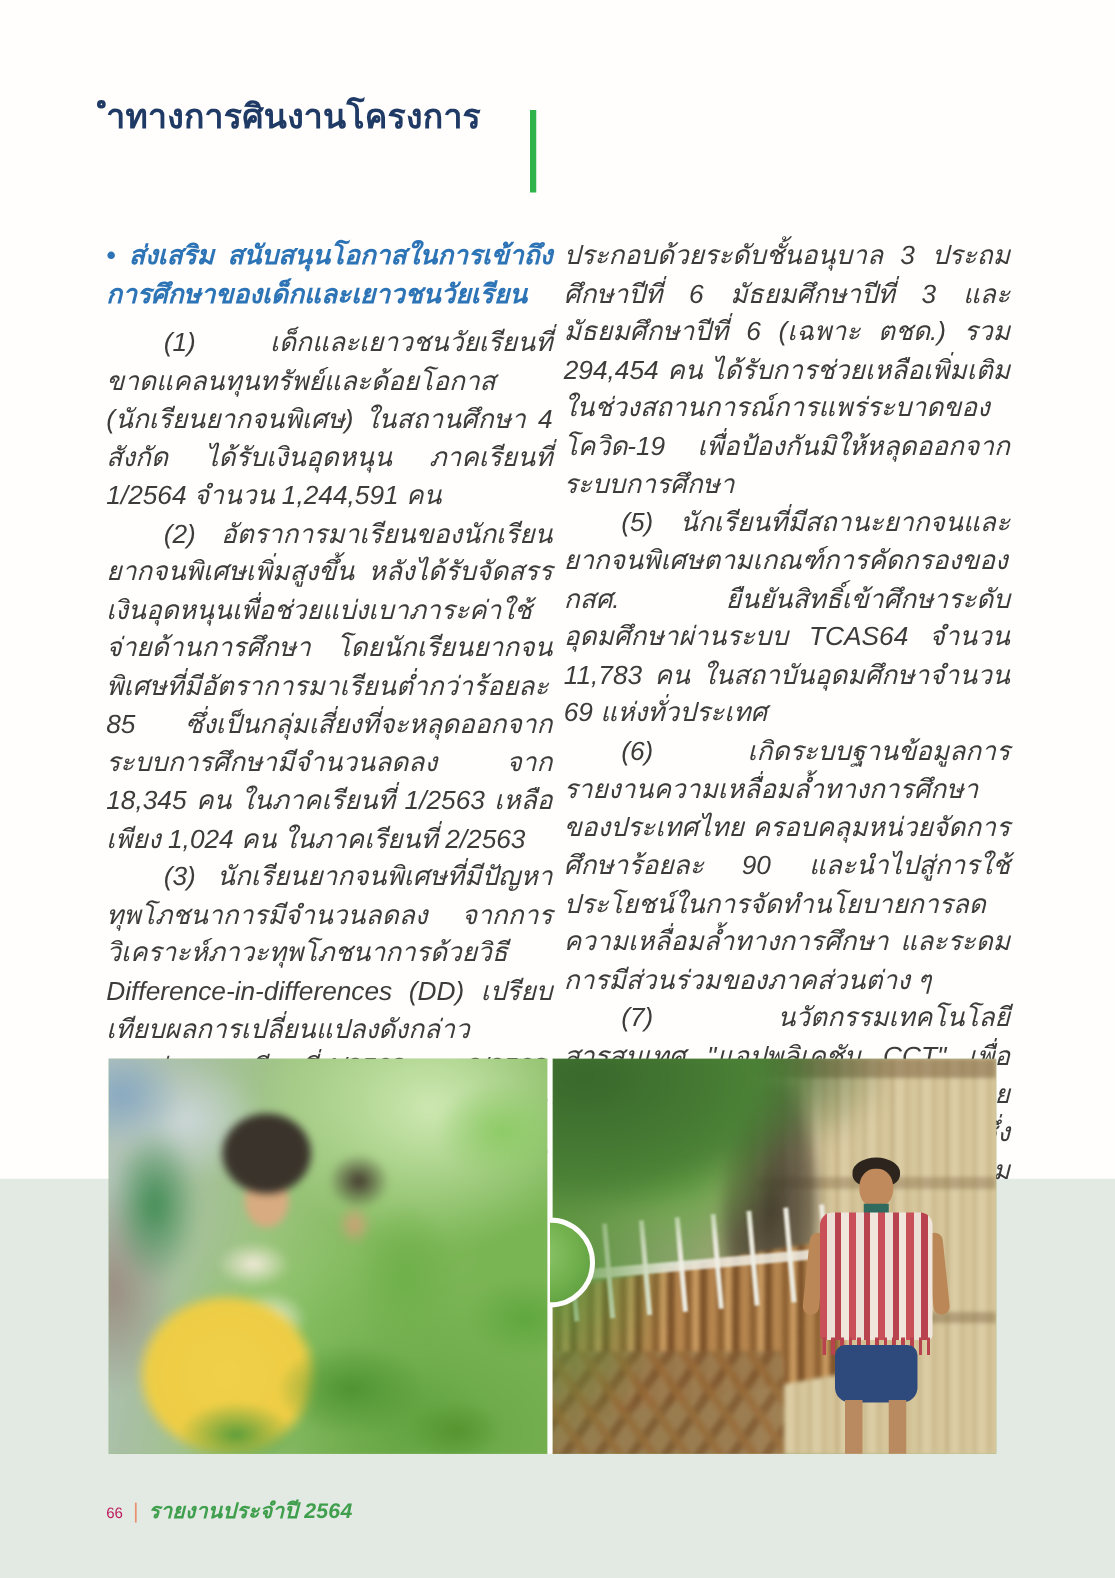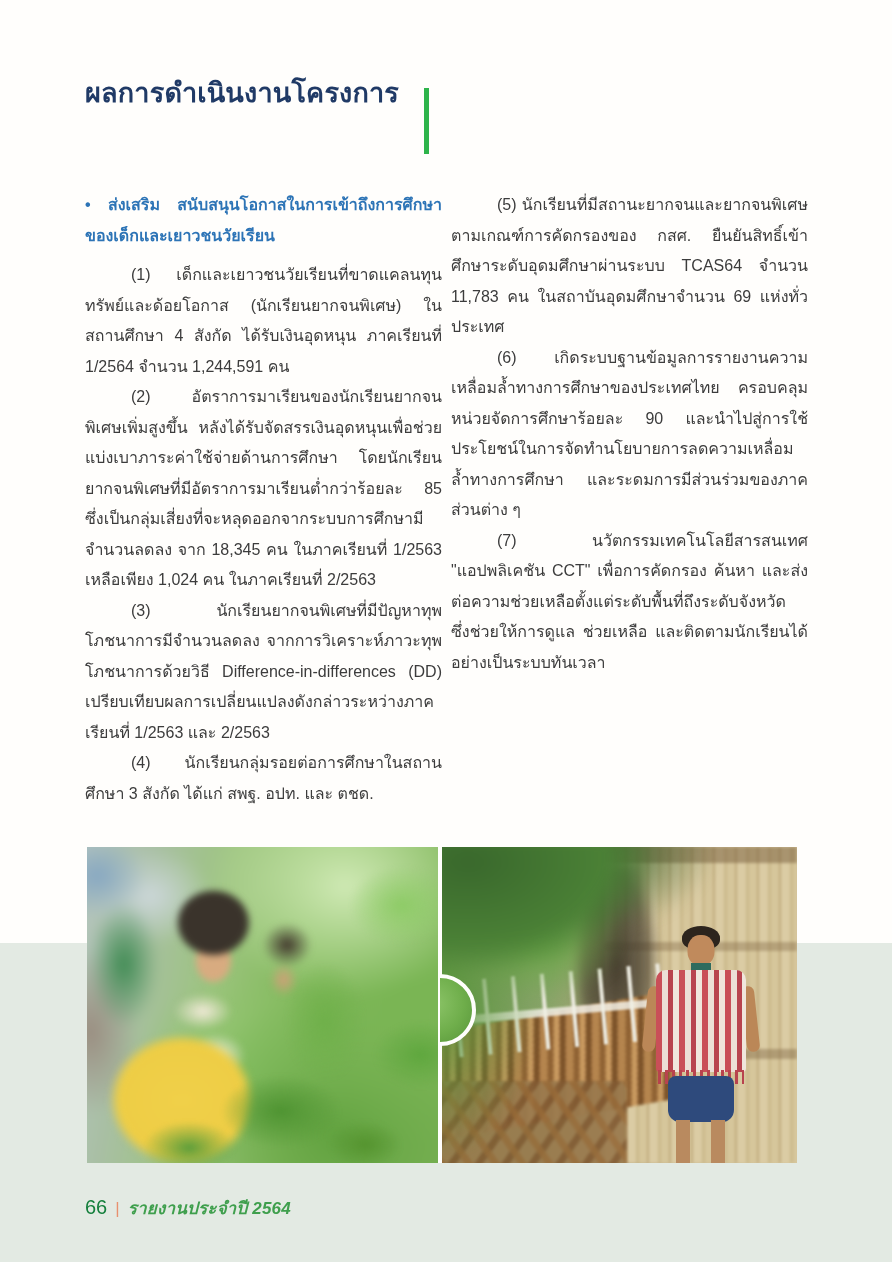--- a/index.html
+++ b/index.html
@@ -24,22 +24,23 @@
     letter-spacing:0.2px;
   }
   .accent-bar {
     position:absolute; left:424px; top:88px; width:5px; height:66px;
     background:#2eb44b;
   }
 
   
   .col {
     position:absolute; top:190px; width:357px;
-    color:#3c3c3c; font-size:16px; line-height:30.5px;
+    color:#3c3c3c; font-size:21px; line-height:30.5px;
     text-align:justify;
+    font-style:italic;
   }
   .col-left  { left:85px;  }
   .col-right { left:451px; }
 
   .section-heading {
     color:#2d74b6; font-weight:bold; margin-bottom:9px; text-align:justify;
   }
   .para { text-indent:46px; }
   .para.no-indent { text-indent:0; }
 
@@ -138,45 +139,46 @@
     border:4px solid #fffefc;
     background:radial-gradient(circle at 40% 40%, #8cc468 0%, #6fae4b 55%, #579539 100%);
   }
 
   
   .footer {
     position:absolute; left:85px; top:1194px;
     display:flex; align-items:baseline; gap:8px;
     font-size:17px;
   }
-  .footer .page-num { color:#15803d; font-size:20px; }
+  .footer .page-num { color:#be185d; font-size:12px; }
   .footer .sep      { color:#e8906f; font-size:17px; }
   .footer .report   { color:#3f9f4d; font-weight:bold; letter-spacing:.2px;font-style:italic; }
 </style>
 </head>
 <body>
 
 <div class="page">
 
   <div class="mint-band"></div>
 
   <div class="title-block">
-    <div>ผลการดำเนินงานโครงการ</div>
+    <div>ำทางการศินงานโครงการ</div>
   </div>
   <div class="accent-bar"></div>
 
   <div class="col col-left">
     <div class="section-heading">• ส่งเสริม สนับสนุนโอกาสในการเข้าถึงการศึกษาของเด็กและเยาวชนวัยเรียน</div>
     <p class="para">(1) เด็กและเยาวชนวัยเรียนที่ขาดแคลนทุนทรัพย์และด้อยโอกาส (นักเรียนยากจนพิเศษ) ในสถานศึกษา 4 สังกัด ได้รับเงินอุดหนุน ภาคเรียนที่ 1/2564 จำนวน 1,244,591 คน</p>
     <p class="para">(2) อัตราการมาเรียนของนักเรียนยากจนพิเศษเพิ่มสูงขึ้น หลังได้รับจัดสรรเงินอุดหนุนเพื่อช่วยแบ่งเบาภาระค่าใช้จ่ายด้านการศึกษา โดยนักเรียนยากจนพิเศษที่มีอัตราการมาเรียนต่ำกว่าร้อยละ 85 ซึ่งเป็นกลุ่มเสี่ยงที่จะหลุดออกจากระบบการศึกษามีจำนวนลดลง จาก 18,345 คน ในภาคเรียนที่ 1/2563 เหลือเพียง 1,024 คน ในภาคเรียนที่ 2/2563</p>
     <p class="para">(3) นักเรียนยากจนพิเศษที่มีปัญหาทุพโภชนาการมีจำนวนลดลง จากการวิเคราะห์ภาวะทุพโภชนาการด้วยวิธี Difference-in-differences (DD) เปรียบเทียบผลการเปลี่ยนแปลงดังกล่าวระหว่างภาคเรียนที่ 1/2563 และ 2/2563</p>
     <p class="para">(4) นักเรียนกลุ่มรอยต่อการศึกษาในสถานศึกษา 3 สังกัด ได้แก่ สพฐ. อปท. และ ตชด.</p>
   </div>
 
   <div class="col col-right">
+    <p class="para no-indent">ประกอบด้วยระดับชั้นอนุบาล 3 ประถมศึกษาปีที่ 6 มัธยมศึกษาปีที่ 3 และมัธยมศึกษาปีที่ 6 (เฉพาะ ตชด.) รวม 294,454 คน ได้รับการช่วยเหลือเพิ่มเติมในช่วงสถานการณ์การแพร่ระบาดของโควิด-19 เพื่อป้องกันมิให้หลุดออกจากระบบการศึกษา</p>
     <p class="para">(5) นักเรียนที่มีสถานะยากจนและยากจนพิเศษตามเกณฑ์การคัดกรองของ กสศ. ยืนยันสิทธิ์เข้าศึกษาระดับอุดมศึกษาผ่านระบบ TCAS64 จำนวน 11,783 คน ในสถาบันอุดมศึกษาจำนวน 69 แห่งทั่วประเทศ</p>
     <p class="para">(6) เกิดระบบฐานข้อมูลการรายงานความเหลื่อมล้ำทางการศึกษาของประเทศไทย ครอบคลุมหน่วยจัดการศึกษาร้อยละ 90 และนำไปสู่การใช้ประโยชน์ในการจัดทำนโยบายการลดความเหลื่อมล้ำทางการศึกษา และระดมการมีส่วนร่วมของภาคส่วนต่าง ๆ</p>
     <p class="para">(7) นวัตกรรมเทคโนโลยีสารสนเทศ "แอปพลิเคชัน CCT" เพื่อการคัดกรอง ค้นหา และส่งต่อความช่วยเหลือตั้งแต่ระดับพื้นที่ถึงระดับจังหวัด ซึ่งช่วยให้การดูแล ช่วยเหลือ และติดตามนักเรียนได้อย่างเป็นระบบทันเวลา</p>
   </div>
 
   <div class="photo photo-left" role="img" aria-label="นักเรียนหญิงสองคนยิ้มอยู่หลังใบหม่อนสีเขียว คนหน้าสวมเสื้อแจ็กเก็ตสีเหลือง">
     <div class="pl-bg"></div>
     <div class="pl-girl"></div>
     <div class="pl-leaves"></div>
   </div>

